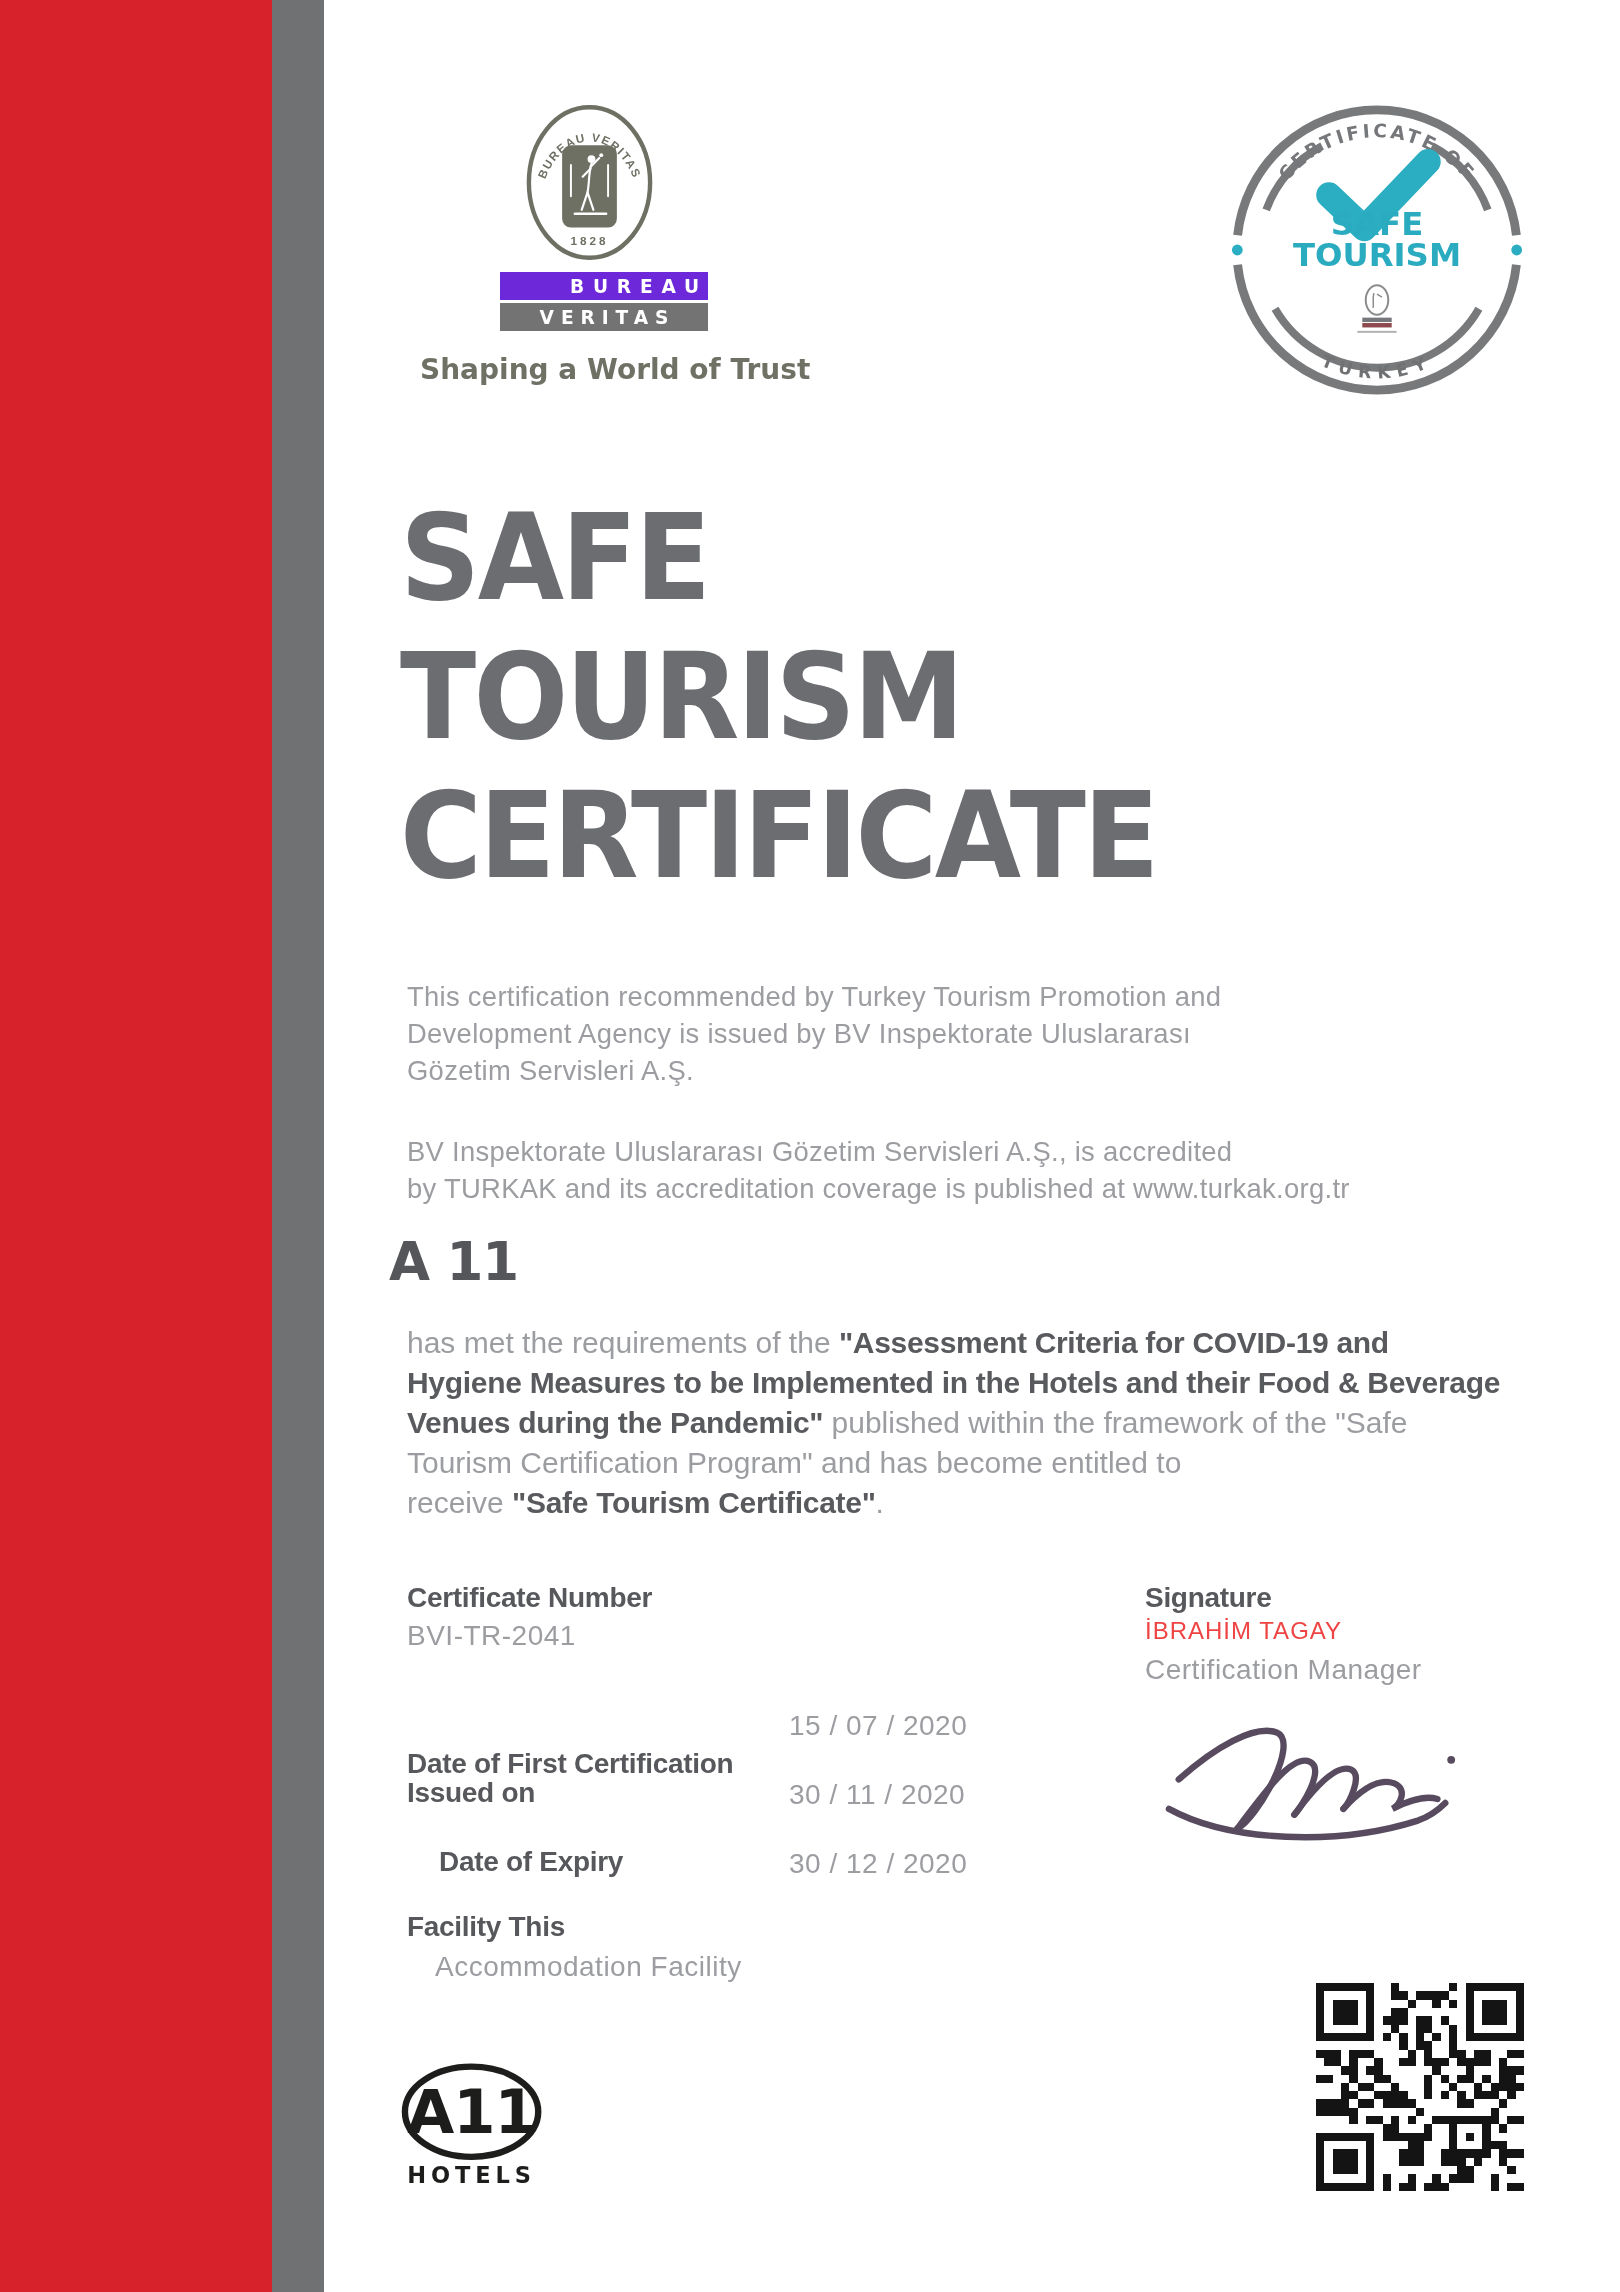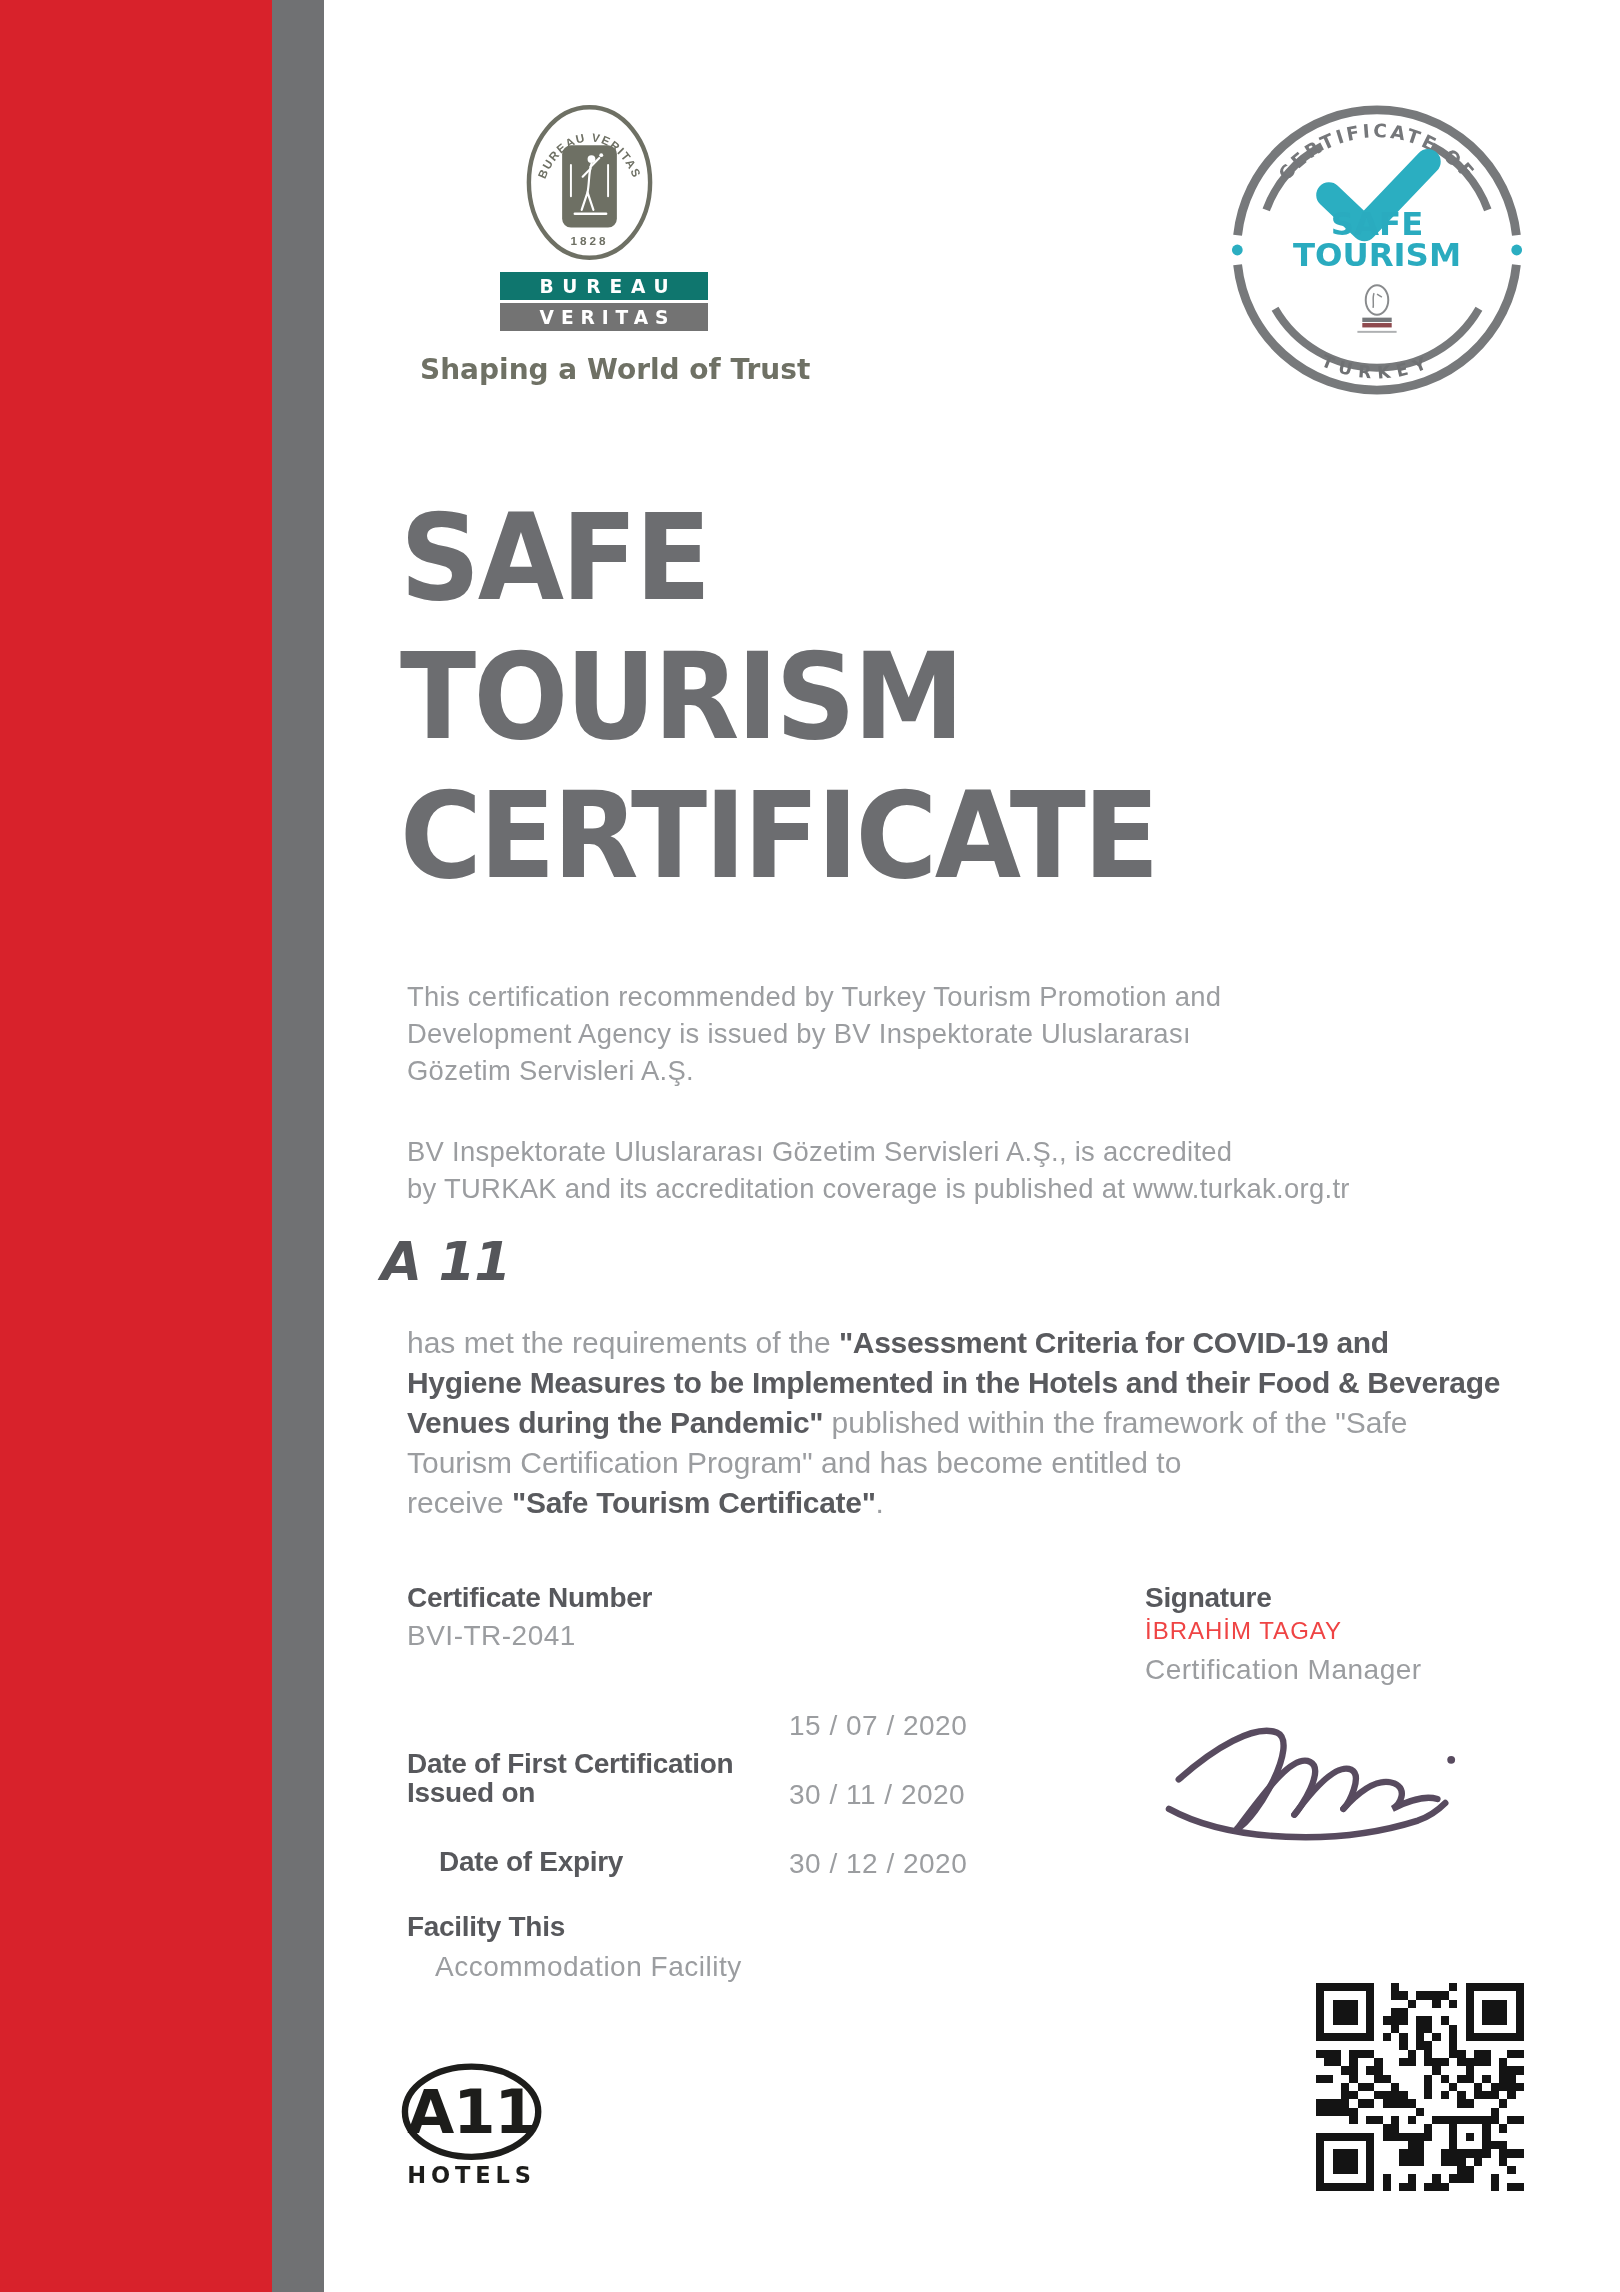--- a/index.html
+++ b/index.html
@@ -6,39 +6,39 @@
   .page{position:relative;width:1620px;height:2293px;background:#ffffff;overflow:hidden;
         font-family:"Liberation Sans",sans-serif;margin:0 auto;}
   .red-band{position:absolute;left:0;top:0;width:272px;height:100%;background:#d8222b;}
   .gray-stripe{position:absolute;left:272px;top:0;width:52px;height:100%;background:#707173;}
 
   
   .bv-emblem{position:absolute;left:524px;top:102px;width:131px;height:163px;}
   .bv-bar{position:absolute;left:500px;width:208px;height:28px;color:#ffffff;
           font-family:"DejaVu Sans",sans-serif;font-weight:700;font-size:18.6px;
           letter-spacing:8.8px;text-align:center;line-height:29px;text-indent:8.8px;}
-  .bv-bar.bureau{top:272px;background:#0f766e;}
+  .bv-bar.bureau{top:272px;background:#6d28d9;text-align:right;}
   .bv-bar.veritas{top:303px;background:#737373;letter-spacing:6.9px;text-indent:6.9px;}
   .bv-tagline{position:absolute;left:420px;top:353px;width:392px;
           font-family:"DejaVu Sans",sans-serif;font-weight:700;font-size:28px;color:#6f7165;}
 
   .badge{position:absolute;left:1228px;top:101px;width:298px;height:298px;}
   .badge text{font-family:"DejaVu Sans",sans-serif;}
 
   .title{position:absolute;left:400px;top:488px;color:#6c6d70;
          font-family:"DejaVu Sans",sans-serif;font-weight:800;font-size:120px;
          line-height:139px;letter-spacing:-2.9px;transform:scaleX(0.93);transform-origin:left top;
          white-space:nowrap;}
 
   .para{position:absolute;left:407px;color:#9b9da0;font-size:27.4px;line-height:37px;letter-spacing:0.3px;}
   .para.p1{top:978px;width:1010px;}
   .para.p2{top:1104px;width:1157px;margin-top:29px;}
 
-  .facility-code{position:absolute;left:381px;top:1231px;color:#55565a;
-         font-family:"DejaVu Sans",sans-serif;font-weight:800;font-size:53px;letter-spacing:-1px;font-style:italic;}
+  .facility-code{position:absolute;left:389px;top:1231px;color:#55565a;
+         font-family:"DejaVu Sans",sans-serif;font-weight:800;font-size:53px;letter-spacing:-1px;}
 
   .req{position:absolute;left:407px;top:1323px;width:1166px;font-size:30px;line-height:40px;}
   .req .lt{color:#9b9da0;}
   .req .bd{color:#595a5e;font-weight:700;letter-spacing:-0.3px;}
 
   .label{position:absolute;color:#57585c;font-weight:700;font-size:28px;letter-spacing:-0.3px;}
   .value{position:absolute;color:#9b9da0;font-size:28px;letter-spacing:0.5px;}
 
   .lbl-certnum{left:407px;top:1582px;}
   .val-certnum{left:407px;top:1620px;}

